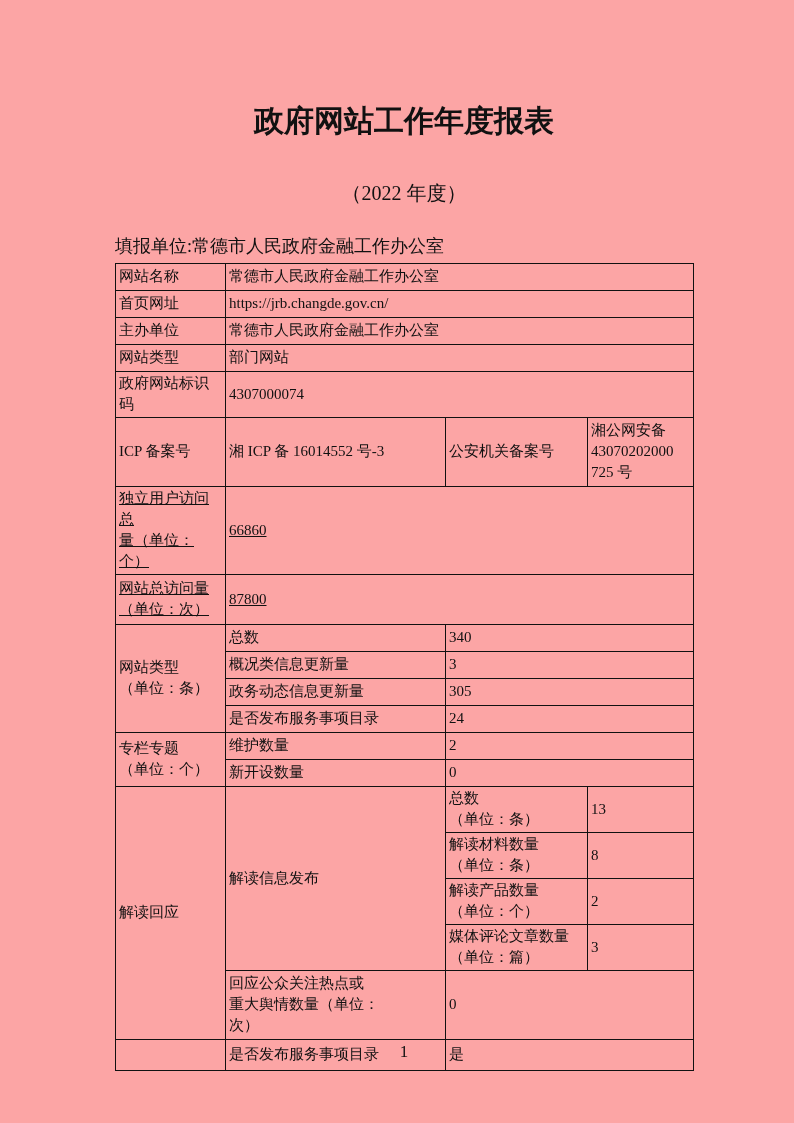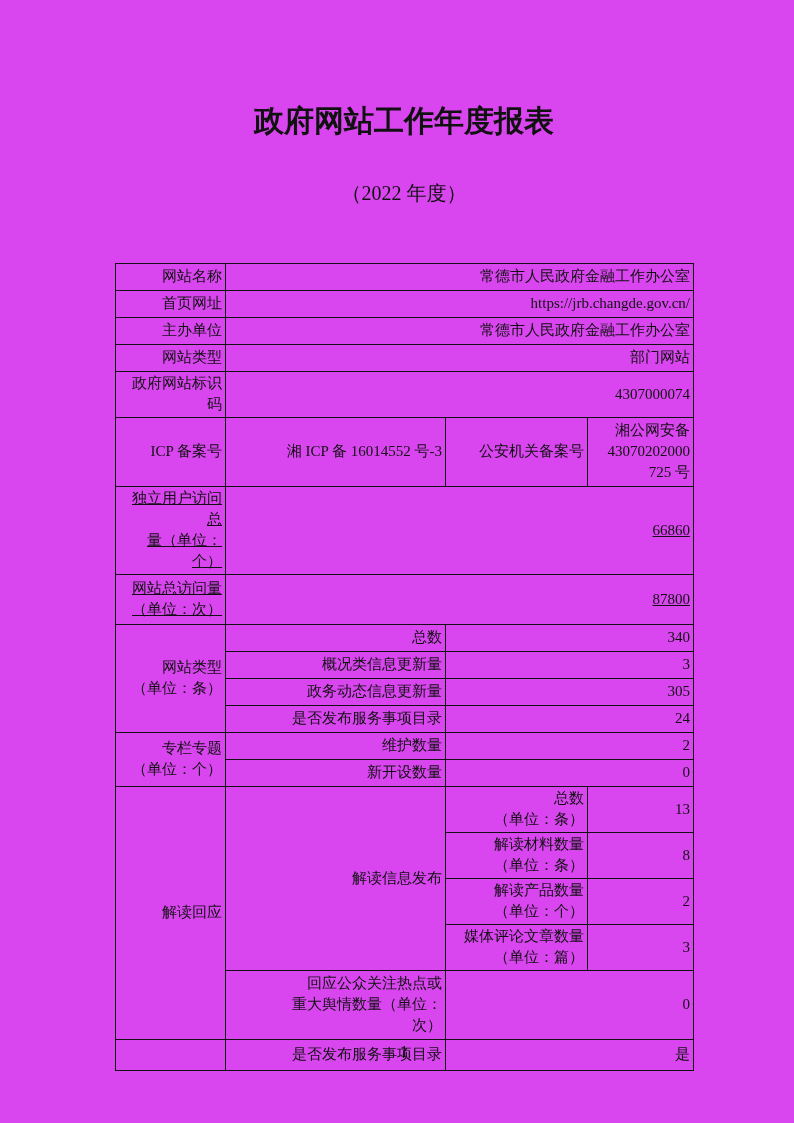--- a/index.html
+++ b/index.html
@@ -4,21 +4,21 @@
 <style>
   html, body {
     margin: 0;
     padding: 0;
     background: #ffffff;
   }
   .page {
     position: relative;
     width: 794px;
     height: 1123px;
-    background: #d946ef;
+    background: #fca5a5;
     color: #111111;
     font-family: "Liberation Serif", "DejaVu Serif", serif;
     overflow: hidden;
   }
   .doc-title {
     position: absolute;
     top: 103px;
     left: 115px;
     width: 578px;
     text-align: center;
@@ -46,21 +46,21 @@
     position: absolute;
     top: 263px;
     left: 115px;
     width: 578px;
     border-collapse: collapse;
     table-layout: fixed;
     font-size: 15px;
   }
   table.report td {
     border: 1px solid #111111;
-    text-align: right;
+    text-align: left;
     vertical-align: middle;
     padding: 1px 3px;
     white-space: pre-line;
     line-height: 1.42;
     overflow: hidden;
   }
   .h27 { height: 27px; }
   .h50 { height: 50px; text-decoration: underline; }
   .h69 { height: 69px; }
   .h46 { height: 46px; }
@@ -74,20 +74,21 @@
     font-size: 17px;
   }
 </style>
 </head>
 <body>
 
 <div class="page">
 
   <div class="doc-title">政府网站工作年度报表</div>
   <div class="doc-subtitle">（2022 年度）</div>
+  <div class="reporting-unit">填报单位:常德市人民政府金融工作办公室</div>
 
   <table class="report">
     <colgroup>
       <col style="width:110px">
       <col style="width:220px">
       <col style="width:142px">
       <col style="width:106px">
     </colgroup>
     <tbody>
       <tr class="h27">

